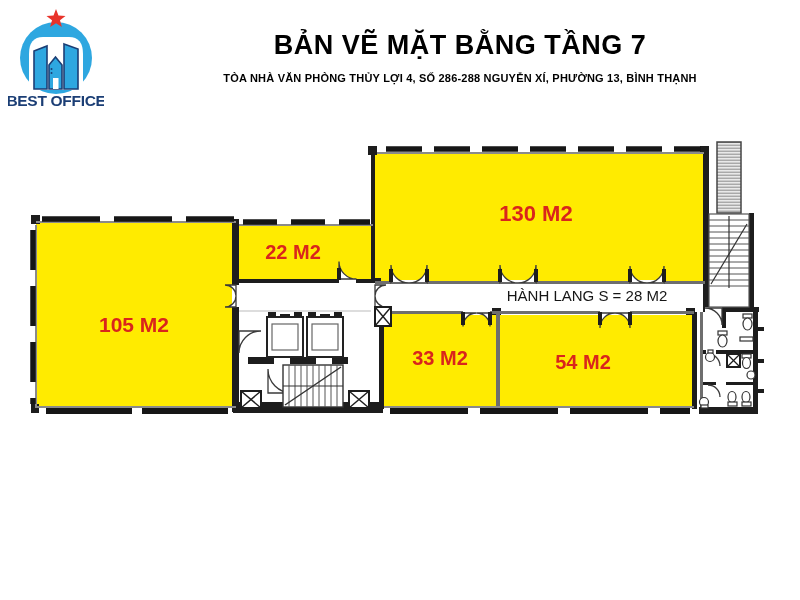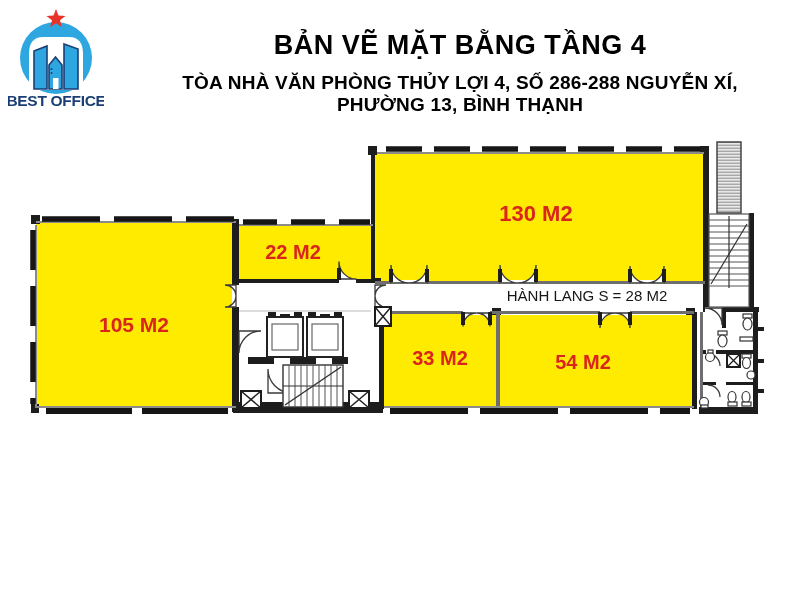--- a/index.html
+++ b/index.html
@@ -1,21 +1,21 @@
 <!DOCTYPE html>
 <html><head>
 <meta charset="utf-8">
 <style>
   html,body{margin:0;padding:0;background:#ffffff;}
   #stage{position:relative;width:800px;height:600px;background:#ffffff;overflow:hidden;
          font-family:"Liberation Sans","DejaVu Sans",sans-serif;}
   #plansvg{position:absolute;left:0;top:0;}
   .hdr{position:absolute;left:150px;top:30px;width:620px;text-align:center;color:#000;}
   .hdr .title{font-size:27px;font-weight:700;letter-spacing:.5px;}
-  .hdr .subtitle{font-size:19px;font-weight:700;margin-top:11px;letter-spacing:.2px;}
+  .hdr .subtitle{font-size:11px;font-weight:700;margin-top:11px;letter-spacing:.2px;}
   .logo{position:absolute;left:8px;top:6px;width:96px;height:104px;}
   svg text{font-family:"Liberation Sans","DejaVu Sans",sans-serif;}
   .rlabel{font-weight:700;fill:#d9251c;}
   .clabel{fill:#161616;}
 </style>
 </head>
 <body>
 
 <div id="stage">
 
@@ -265,21 +265,21 @@
       <text x="134" y="332" class="rlabel" font-size="21">105 M2</text>
       <text x="293" y="259" class="rlabel" font-size="20">22 M2</text>
       <text x="536" y="221" class="rlabel" font-size="22">130 M2</text>
       <text x="440" y="365" class="rlabel" font-size="20">33 M2</text>
       <text x="583" y="369" class="rlabel" font-size="20">54 M2</text>
       <text x="587" y="301" class="clabel" font-size="15">HÀNH LANG S = 28 M2</text>
     </g>
   </svg>
 
   <div class="hdr">
-    <div class="title">BẢN VẼ MẶT BẰNG TẦNG 4</div>
+    <div class="title">BẢN VẼ MẶT BẰNG TẦNG 7</div>
     <div class="subtitle">TÒA NHÀ VĂN PHÒNG THỦY LỢI 4, SỐ 286-288 NGUYỄN XÍ, PHƯỜNG 13, BÌNH THẠNH</div>
   </div>
 
   <svg class="logo" viewBox="0 0 96 104">
     <circle cx="48" cy="52" r="36" fill="#2EA7E0"></circle>
     <polygon fill="#E8332A" points="48,3 50.47,9.60 57.51,9.91 51.99,14.30 53.88,21.09 48,17.2 42.12,21.09 44.01,14.30 38.49,9.91 45.53,9.60"></polygon>
     <path d="M21,84 L21,48 Q21,31 35,31 L61,31 Q75,31 75,48 L75,84 Z" fill="#ffffff"></path>
     <g stroke="#1B3E75" stroke-width="1.6" fill="#2EA7E0">
       <polygon points="26,45 39,40 39,83 26,83"></polygon>
       <polygon points="56,38 70,43 70,83 56,83"></polygon>

